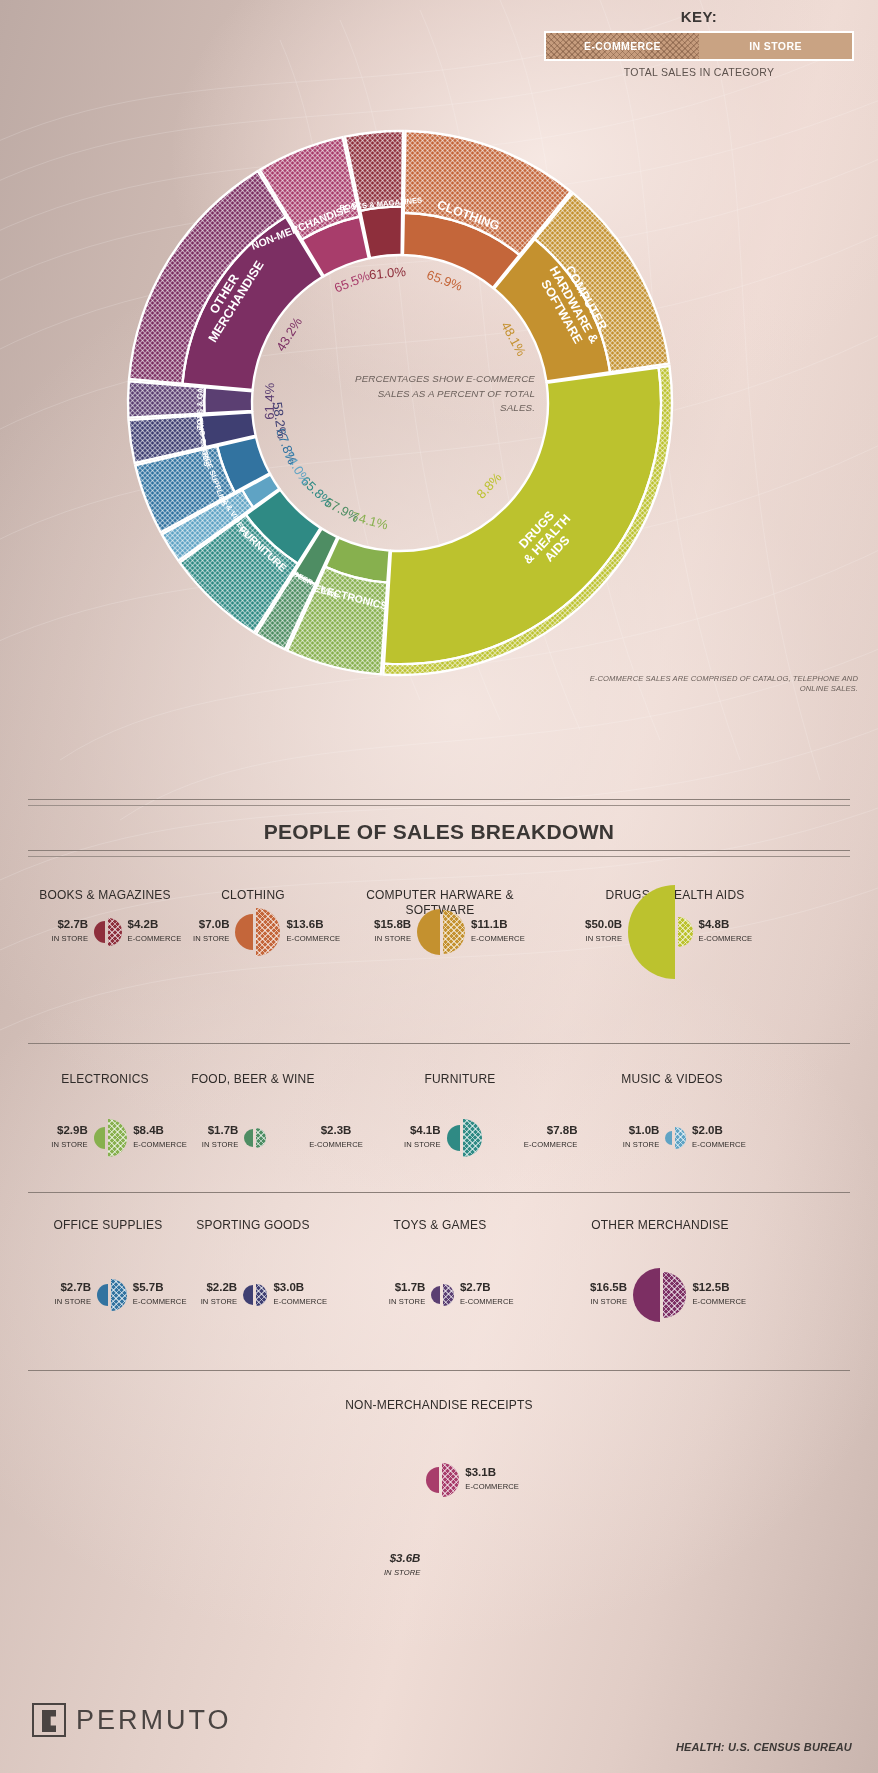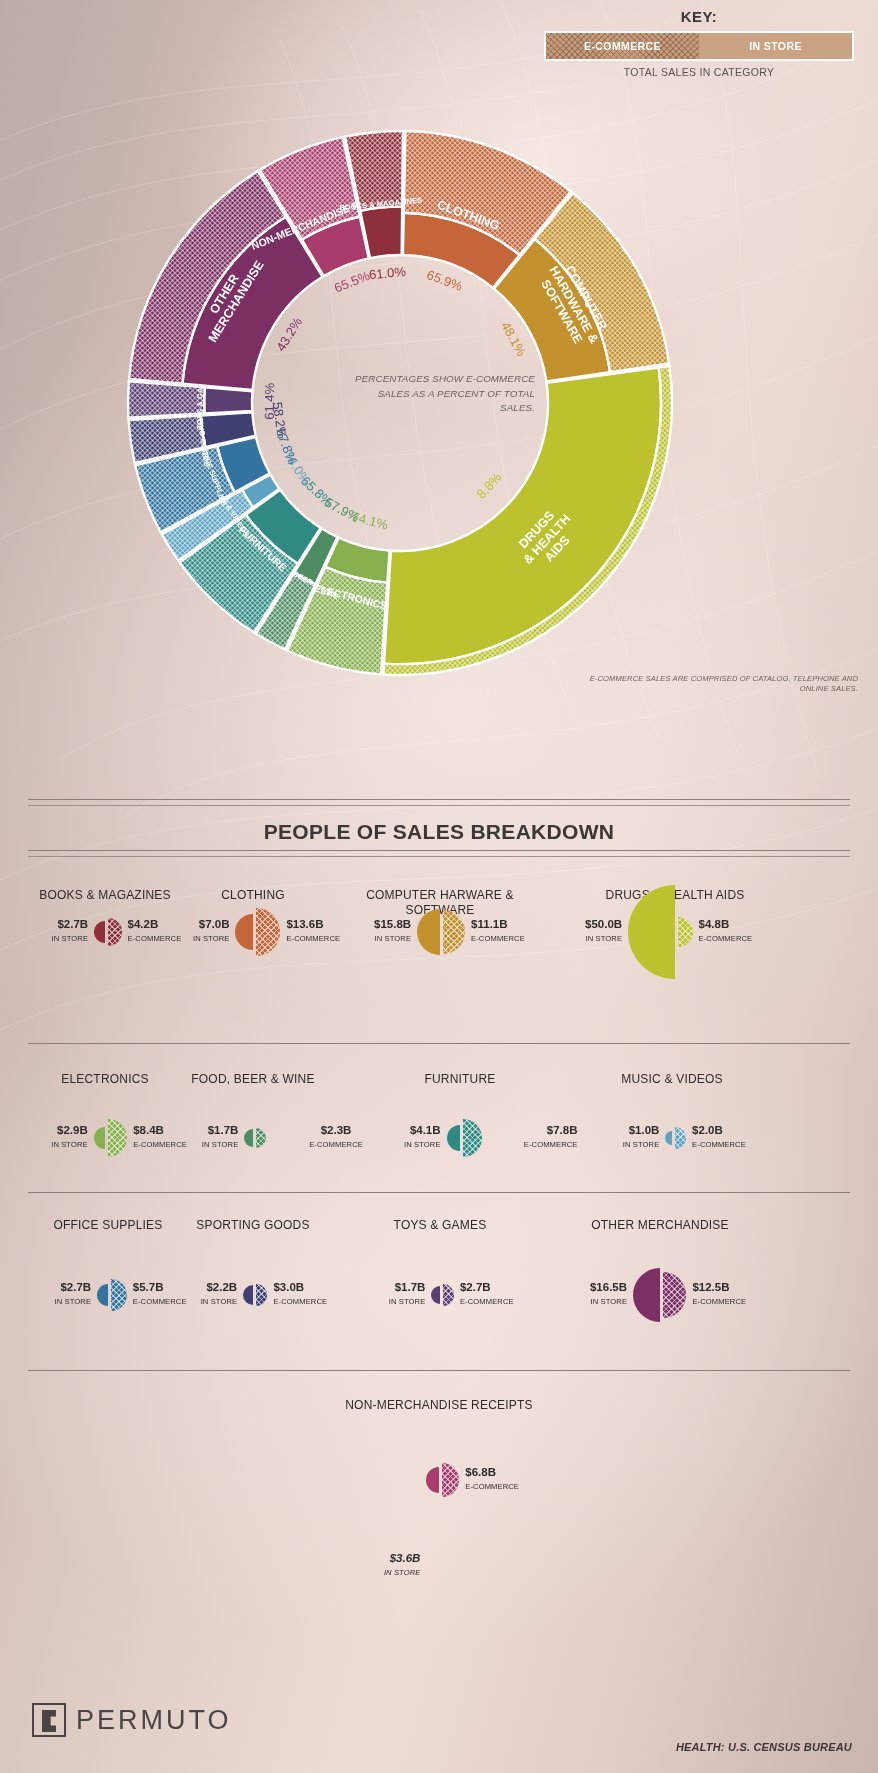--- a/index.html
+++ b/index.html
@@ -348,21 +348,21 @@
       <div class="cat-name" style="position: absolute; left: 550px; top: 1218px; width: 220px; text-align: center;">OTHER MERCHANDISE</div>
       <div class="semi-l" style="position: absolute; left: 633.069px; top: 1268.07px; width: 26.9312px; height: 53.8624px; background: rgb(124, 47, 99);"></div>
       <div class="semi-r hatch" style="position: absolute; left: 663px; top: 1271.56px; width: 23.4406px; height: 46.8812px; background: rgb(124, 47, 99);"></div>
       <div class="lbl" style="position: absolute; left: 547.069px; top: 1281px; width: 80px; text-align: right;"><span class="amt">$16.5B</span><br><span class="sml">IN STORE</span></div>
       <div class="lbl" style="position: absolute; left: 692.441px; top: 1281px; width: 90px; text-align: left;"><span class="amt">$12.5B</span><br><span class="sml">E-COMMERCE</span></div>
       <div class="rule" style="top: 1370px;"></div>
       <div class="cat-name" style="position: absolute; left: 329px; top: 1398px; width: 220px; text-align: center;">NON-MERCHANDISE RECEIPTS</div>
       <div class="semi-l" style="position: absolute; left: 426.42px; top: 1467.42px; width: 12.5795px; height: 25.1591px; background: rgb(168, 61, 107);"></div>
       <div class="semi-r hatch" style="position: absolute; left: 442px; top: 1462.71px; width: 17.2889px; height: 34.5778px; background: rgb(168, 61, 107);"></div>
       <div class="lbl" style="position: absolute; left: 340.42px; top: 1552px; width: 80px; text-align: right; font-style: italic;"><span class="amt">$3.6B</span><br><span class="sml">IN STORE</span></div>
-      <div class="lbl" style="position: absolute; left: 465.289px; top: 1466px; width: 90px; text-align: left;"><span class="amt">$6.8B</span><br><span class="sml">E-COMMERCE</span></div>
+      <div class="lbl" style="position: absolute; left: 465.289px; top: 1466px; width: 90px; text-align: left;"><span class="amt">$3.1B</span><br><span class="sml">E-COMMERCE</span></div>
     </div>
 
   <div class="logo">
     <div class="logo-mark"></div>
     <div class="logo-text">PERMUTO</div>
   </div>
   <div class="source">HEALTH: U.S. CENSUS BUREAU</div>
 
 </div>
 

